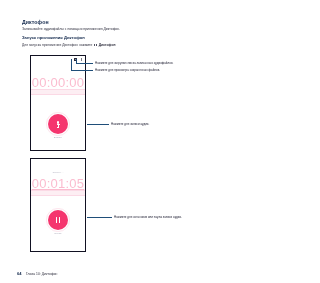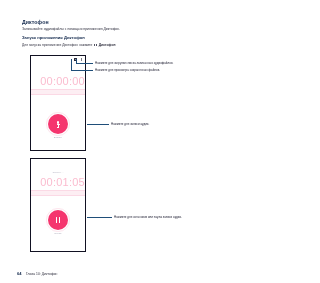--- a/index.html
+++ b/index.html
@@ -137,28 +137,28 @@
     right: 0;
     text-align: center;
     font-size: 2.5px;
     color: #b9b9c6;
     letter-spacing: .1px;
   }
   .timer {
     position: absolute;
     left: 0;
     right: 0;
-    text-align: right;
-    font-size: 11px;
+    text-align: center;
+    font-size: 13px;
     color: #fbbccf;
     letter-spacing: .25px;
     font-family: "Liberation Sans", sans-serif;
   }
   #phone-record .timer { top: 19px; }
-  #phone-paused .timer { top: 16.5px; }
+  #phone-paused .timer { top: 16.5px; text-decoration: underline; }
 
   .waveform-sep {
     position: absolute;
     left: 0;
     right: 0;
     height: 3.6px;
     background: #fdeef3;
     border-top: .35px solid #fbd9e5;
     border-bottom: .35px solid #fbd9e5;
   }

